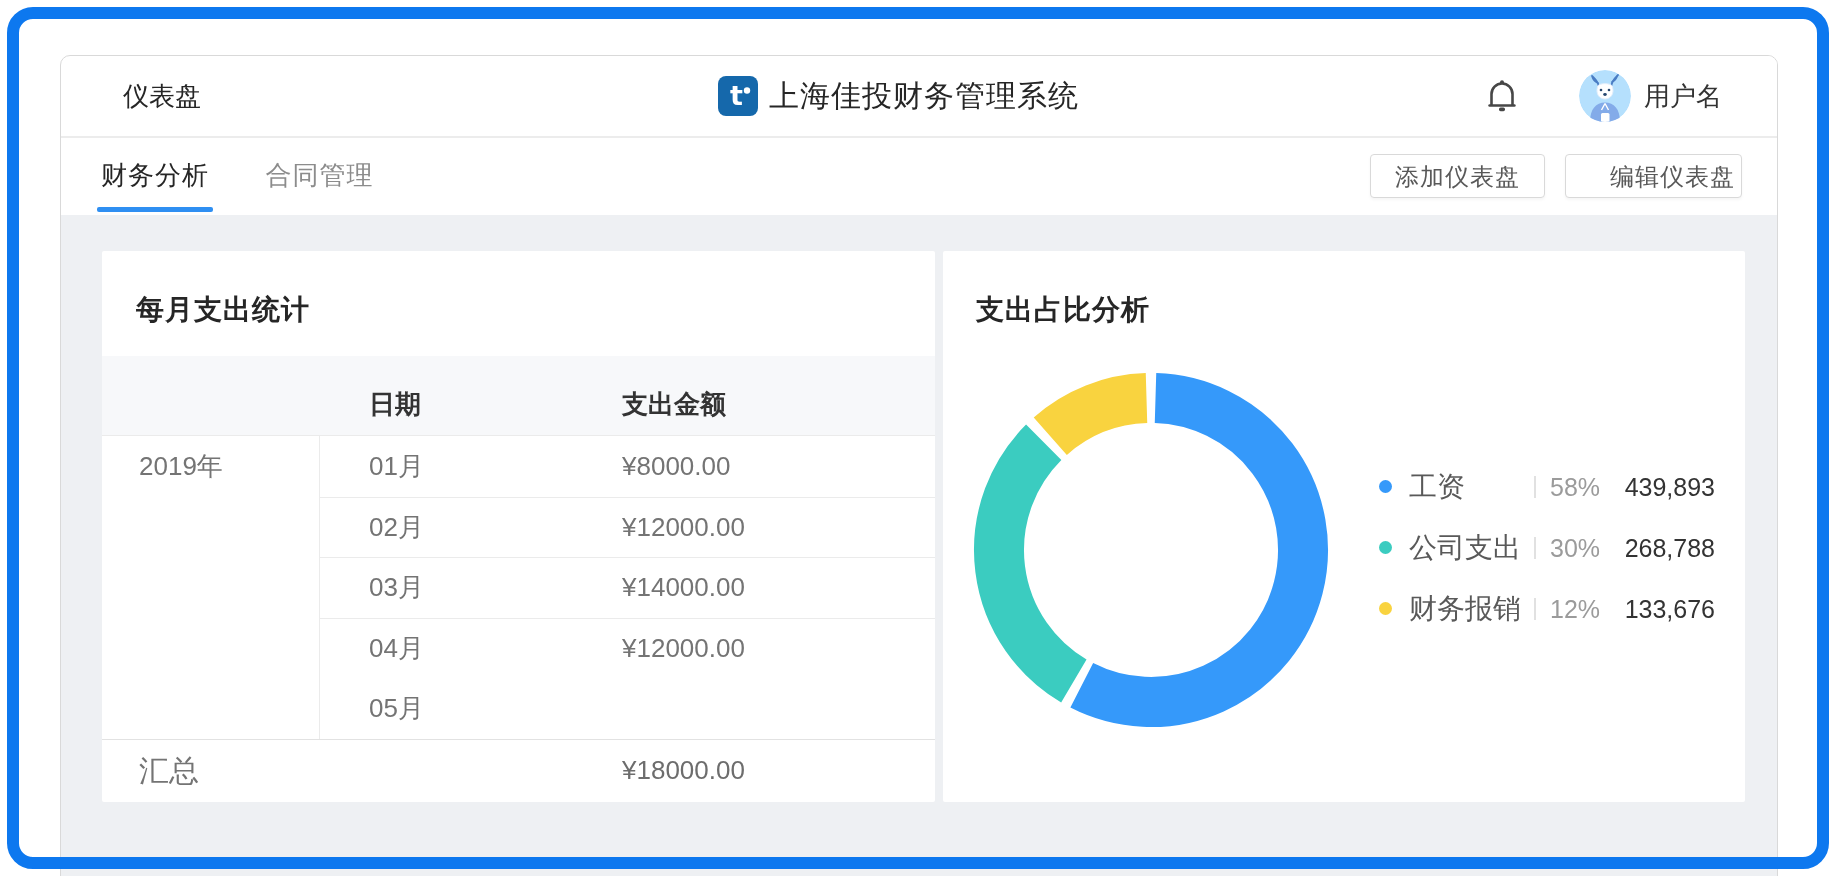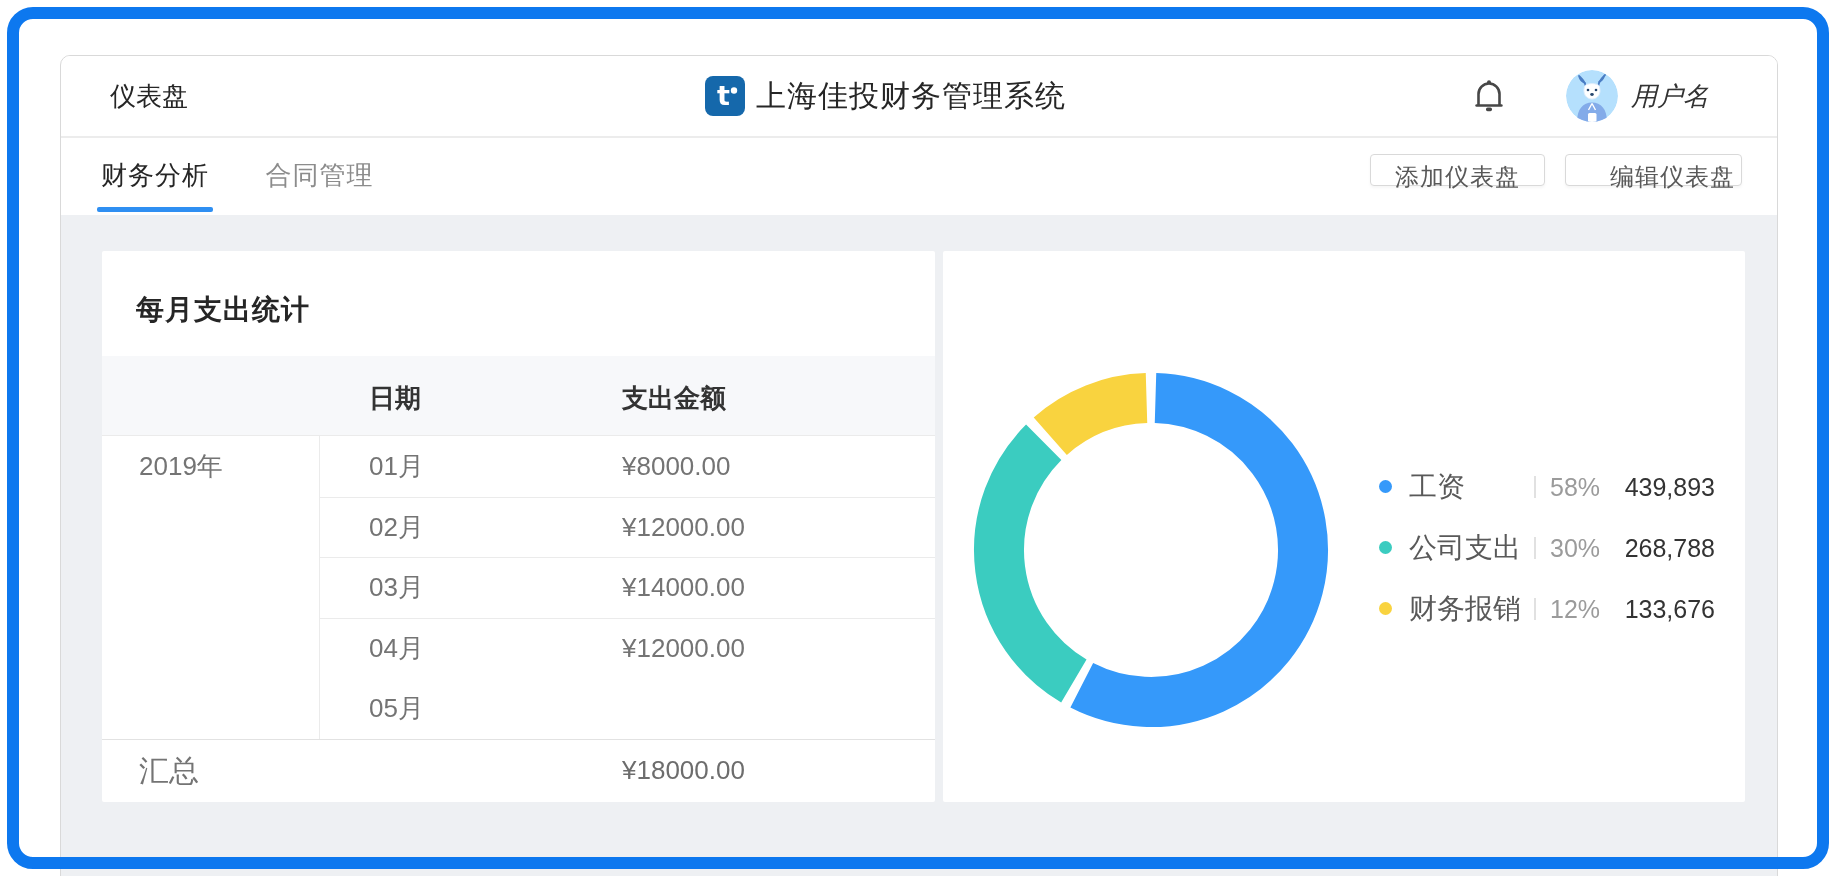--- a/index.html
+++ b/index.html
@@ -5,49 +5,49 @@
   html,body{margin:0;padding:0;background:#ffffff;width:1836px;height:876px;overflow:hidden;
     font-family:"Liberation Sans","DejaVu Sans",sans-serif;-webkit-font-smoothing:antialiased;}
   .page{position:relative;width:1836px;height:876px;background:#fff;}
   
   .frame{position:absolute;left:7px;top:7px;right:7px;bottom:7px;border:12px solid var(--frame,#0d78ef);
     border-radius:26px;pointer-events:none;z-index:50;}
   
   .window{position:absolute;left:60px;top:55px;width:1716px;height:830px;background:#fff;
     border:1px solid #d9d9d9;border-radius:10px 10px 0 0;overflow:hidden;}
   
-  .win-header{position:absolute;left:4px;top:0;right:0;height:80px;background:#fff;}
+  .win-header{position:absolute;left:17px;top:0;right:0;height:80px;background:#fff;}
   .hdr-line{position:absolute;left:0;right:0;top:80px;height:2px;background:#ececec;}
   .page-title{position:absolute;left:45px;top:0;height:80px;line-height:80px;font-size:26px;color:#262626;font-weight:500;}
   .brand{position:absolute;left:640px;top:0;height:80px;display:flex;align-items:center;gap:11px;}
   .brand-name{font-size:30px;color:#262626;font-weight:500;letter-spacing:1px;}
   .hdr-right-bell{position:absolute;left:1408px;top:23px;width:32px;height:36px;cursor:pointer;}
   .avatar{position:absolute;left:1501px;top:14px;width:52px;height:52px;border-radius:50%;overflow:hidden;cursor:pointer;}
-  .username{position:absolute;left:1566px;top:0;height:80px;line-height:80px;font-size:26px;color:#333;cursor:pointer;font-style:italic;}
+  .username{position:absolute;left:1566px;top:0;height:80px;line-height:80px;font-size:26px;color:#333;cursor:pointer;}
   
   .tab-bar{position:absolute;left:0;right:0;top:82px;height:77px;background:#fff;text-align:right;}
   .tabs{position:absolute;left:40px;top:0;height:77px;line-height:74px;}
   .tab{display:inline-block;position:relative;font-size:26px;color:#8c8c8c;margin-right:52px;cursor:pointer;letter-spacing:1px;}
   .tab.active{color:#262626;}
   .tab .underline{position:absolute;left:-4px;right:-4px;bottom:0;height:5px;border-radius:2px;background:var(--accent,#2f8ff2);}
-  .btn{position:absolute;top:98px;height:32px;background:#fff;border:1px solid #d9d9d9;border-radius:4px;
+  .btn{position:absolute;top:98px;height:44px;background:#fff;border:1px solid #d9d9d9;border-radius:4px;
     font-size:24px;color:#595959;letter-spacing:1px;text-align:center;line-height:42px;cursor:pointer;
     box-shadow:0 2px 3px rgba(0,0,0,0.04);box-sizing:border-box;font-family:inherit;}
   .btn-add{left:1309px;width:175px;}
   .btn-edit{left:1504px;width:177px;text-align:right;}
   
   .content{position:absolute;left:0;right:0;top:159px;bottom:0;background:#eef0f3;}
   .card{position:absolute;top:36px;height:551px;background:#fff;border-radius:2px;}
   .card-left{left:25px;width:833px;margin-left:16px;}
   .card-right{left:882px;width:802px;}
   .card-title{position:absolute;left:34px;top:40px;font-size:28px;font-weight:600;color:#262626;letter-spacing:1px;}
   .card-right .card-title{left:33px;}
   
   .thead{position:absolute;left:0;right:0;top:105px;height:80px;background:#f7f8fa;border-bottom:1px solid #ebebeb;box-sizing:border-box;}
-  .th{position:absolute;top:2px;height:80px;line-height:80px;font-size:26px;font-weight:600;color:#333;}
+  .th{position:absolute;top:8px;height:80px;line-height:80px;font-size:26px;font-weight:600;color:#333;}
   .th-date{left:267px;}
   .th-amount{left:520px;}
   .cell{position:absolute;height:61px;line-height:61px;font-size:26px;color:#747474;}
   .cell-month{left:267px;}
   .cell-amount{left:520px;}
   .year-cell{left:37px;}
   .vdiv{position:absolute;left:217px;top:185px;width:1px;height:303px;background:#ebebeb;}
   .hdiv{position:absolute;left:217px;right:0;height:1px;background:#ebebeb;}
   .full-div{position:absolute;left:0;right:0;top:488px;height:1px;background:#e2e2e2;}
   .sum-label{position:absolute;left:37px;top:488px;height:63px;line-height:63px;font-size:30px;color:#747474;}
@@ -152,20 +152,21 @@
         <div class="cell cell-amount" style="top:367px">¥12000.00</div>
 
         <div class="cell cell-month" style="top:427px">05月</div>
 
         <div class="full-div"></div>
         <div class="sum-label">汇总</div>
         <div class="sum-value">¥18000.00</div>
       </div>
 
       <div class="card card-right">
+        <div class="card-title">支出占比分析</div>
 
         <svg class="donut" id="donut-svg" viewBox="0 0 380 380">
             <path d="M 194.51 38.07 A 152 152 0 1 1 120.76 325.31" fill="none" stroke="#3599fa" stroke-width="50"></path>
             <path d="M 112.85 320.97 A 152 152 0 0 1 82.71 82.33" fill="none" stroke="#3bccc0" stroke-width="50"></path>
             <path d="M 89.28 76.16 A 152 152 0 0 1 185.49 38.07" fill="none" stroke="#f9d33f" stroke-width="50"></path>
           </svg>
 
         <div class="legend-row" style="top:221px">
           <span class="legend-dot" style="background: rgb(53, 153, 250);"></span>
           <span class="legend-label">工资</span>

